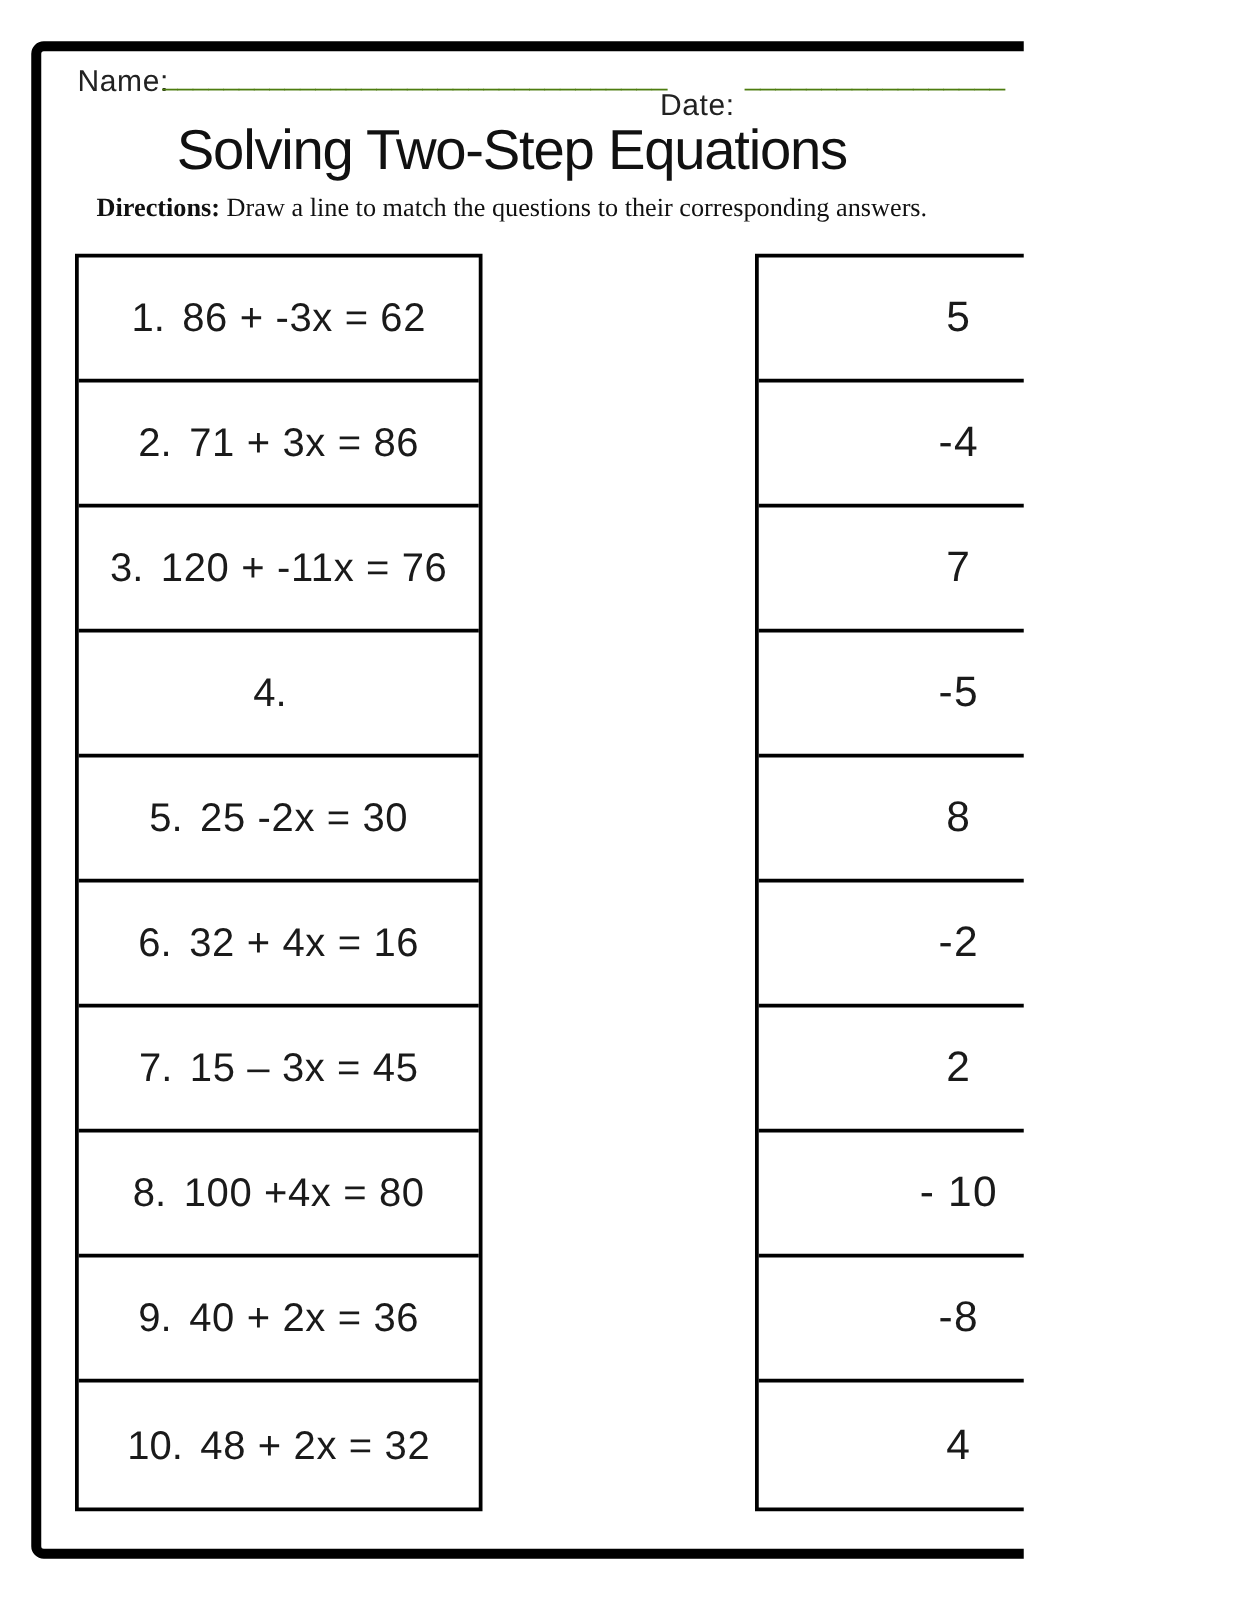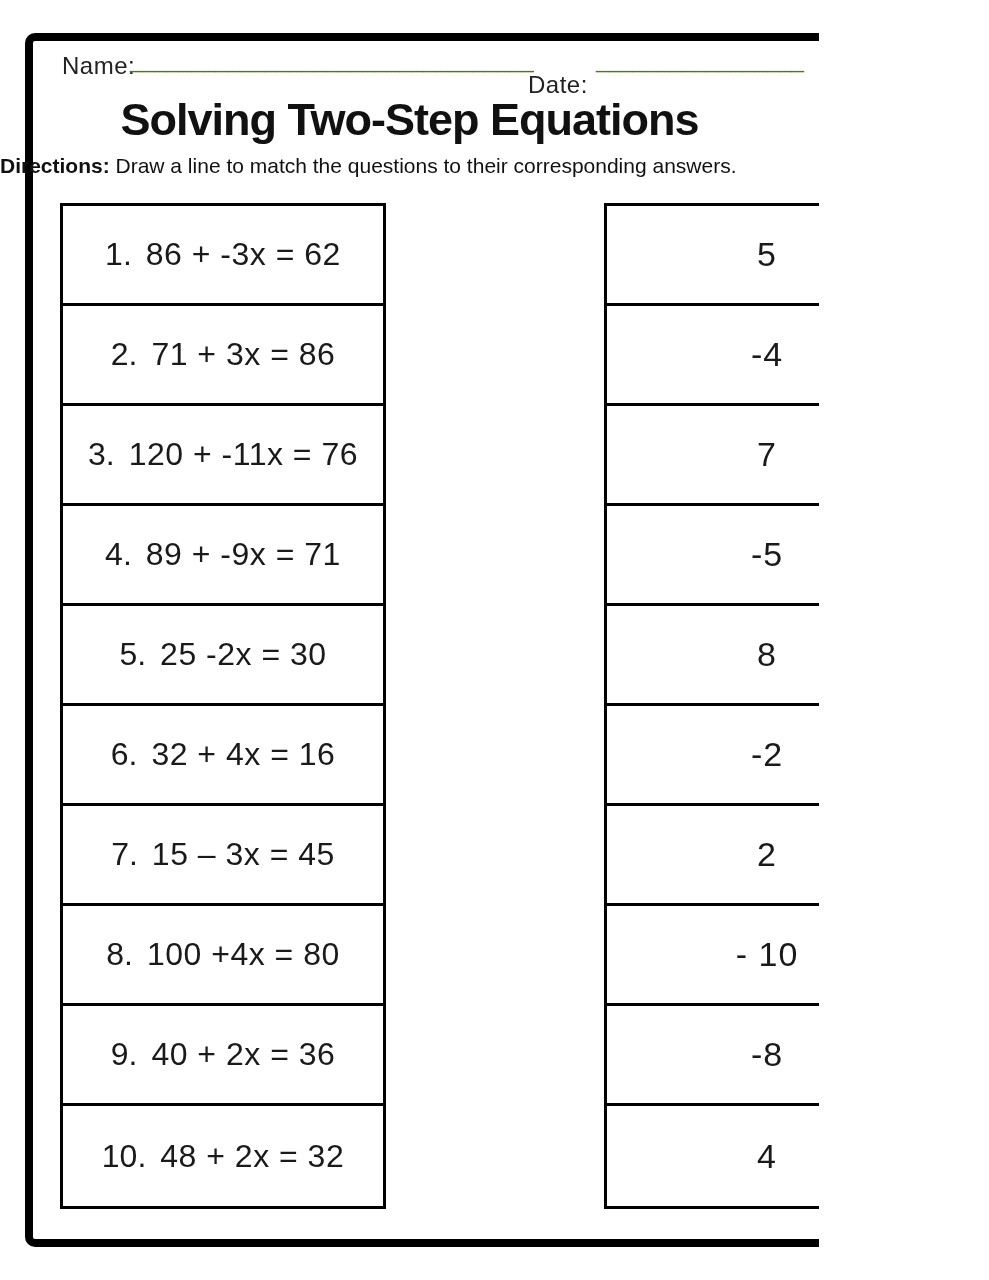--- a/index.html
+++ b/index.html
@@ -36,31 +36,33 @@
   }
   .name-label { left:62px;  top:52px; }
   .name-blank { left:130px; top:48px; }
   .date-label { left:528px; top:52px;margin-top:19px; }
   .date-blank { left:596px; top:48px;text-align:right; }
   .title {
     position:absolute;
     left:0; top:94px; width:100%;
     text-align:center;
     font-size:45px;
-    font-weight:700;
+    font-weight:400;
     letter-spacing:-1px;
     color:#111111;
     white-space:nowrap;
   }
   .directions {
     position:absolute;
     left:0; top:154px; width:100%;
+    text-align:center;
     font-size:21px;
     color:#111111;
     white-space:nowrap;
+    font-family:Liberation Serif, serif;
   }
   .directions .dir-label { font-weight:700; }
   .col {
     position:absolute;
     top:203px;
     width:326px;
     border:3px solid #000000;
     background:#ffffff;
   }
   .col-left  { left:60px;  }
@@ -112,21 +114,20 @@
     <div class="cell">
       <span class="q-num">2.</span>
       <span class="q-eq">71 + 3x = 86</span>
     </div>
     <div class="cell">
       <span class="q-num">3.</span>
       <span class="q-eq">120 + -11x = 76</span>
     </div>
     <div class="cell">
       <span class="q-num">4.</span>
-      <span class="q-eq">89 + -9x = 71</span>
     </div>
     <div class="cell">
       <span class="q-num">5.</span>
       <span class="q-eq">25 -2x = 30</span>
     </div>
     <div class="cell">
       <span class="q-num">6.</span>
       <span class="q-eq">32 + 4x = 16</span>
     </div>
     <div class="cell">

